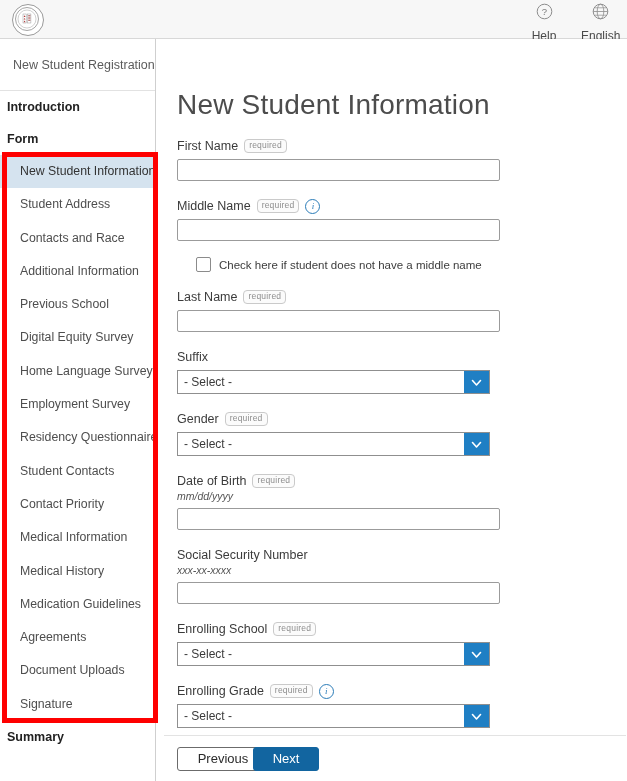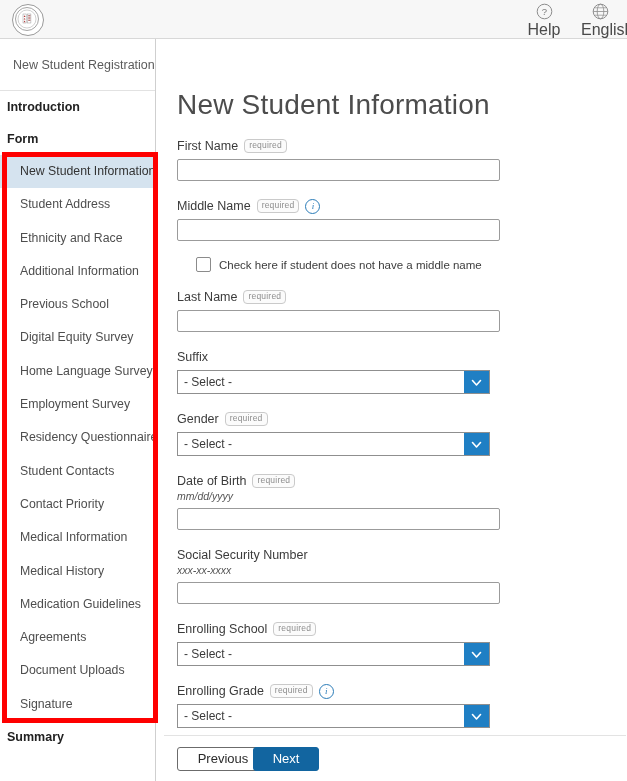--- a/index.html
+++ b/index.html
@@ -47,23 +47,23 @@
     cursor: pointer;
     user-select: none;
   }
   .topbar-action .ico {
     display: block;
     height: 19px;
     line-height: 19px;
   }
   .topbar-action .lbl {
     display: block;
-    font-size: 16px;
+    font-size: 12px;
     color: #4a4a4a;
-    margin-top: 2px;
+    margin-top: 8px;
     line-height: 12px;
   }
 
   
   .sidebar {
     position: absolute;
     top: 39px; left: 0;
     width: 156px;
     height: 742px;
     background: #ffffff;
@@ -333,21 +333,21 @@
 
 <div class="sidebar">
   <div class="sidebar-header">New Student Registration</div>
 
   <div class="nav-section">Introduction</div>
   <div class="nav-section">Form</div>
 
   <ul class="nav-list">
     <li class="nav-item active">New Student Information</li>
     <li class="nav-item">Student Address</li>
-    <li class="nav-item">Ethnicity and Race</li>
+    <li class="nav-item">Contacts and Race</li>
     <li class="nav-item">Additional Information</li>
     <li class="nav-item">Previous School</li>
     <li class="nav-item">Digital Equity Survey</li>
     <li class="nav-item">Home Language Survey</li>
     <li class="nav-item">Employment Survey</li>
     <li class="nav-item">Residency Questionnaire</li>
     <li class="nav-item">Student Contacts</li>
     <li class="nav-item">Contact Priority</li>
     <li class="nav-item">Medical Information</li>
     <li class="nav-item">Medical History</li>

